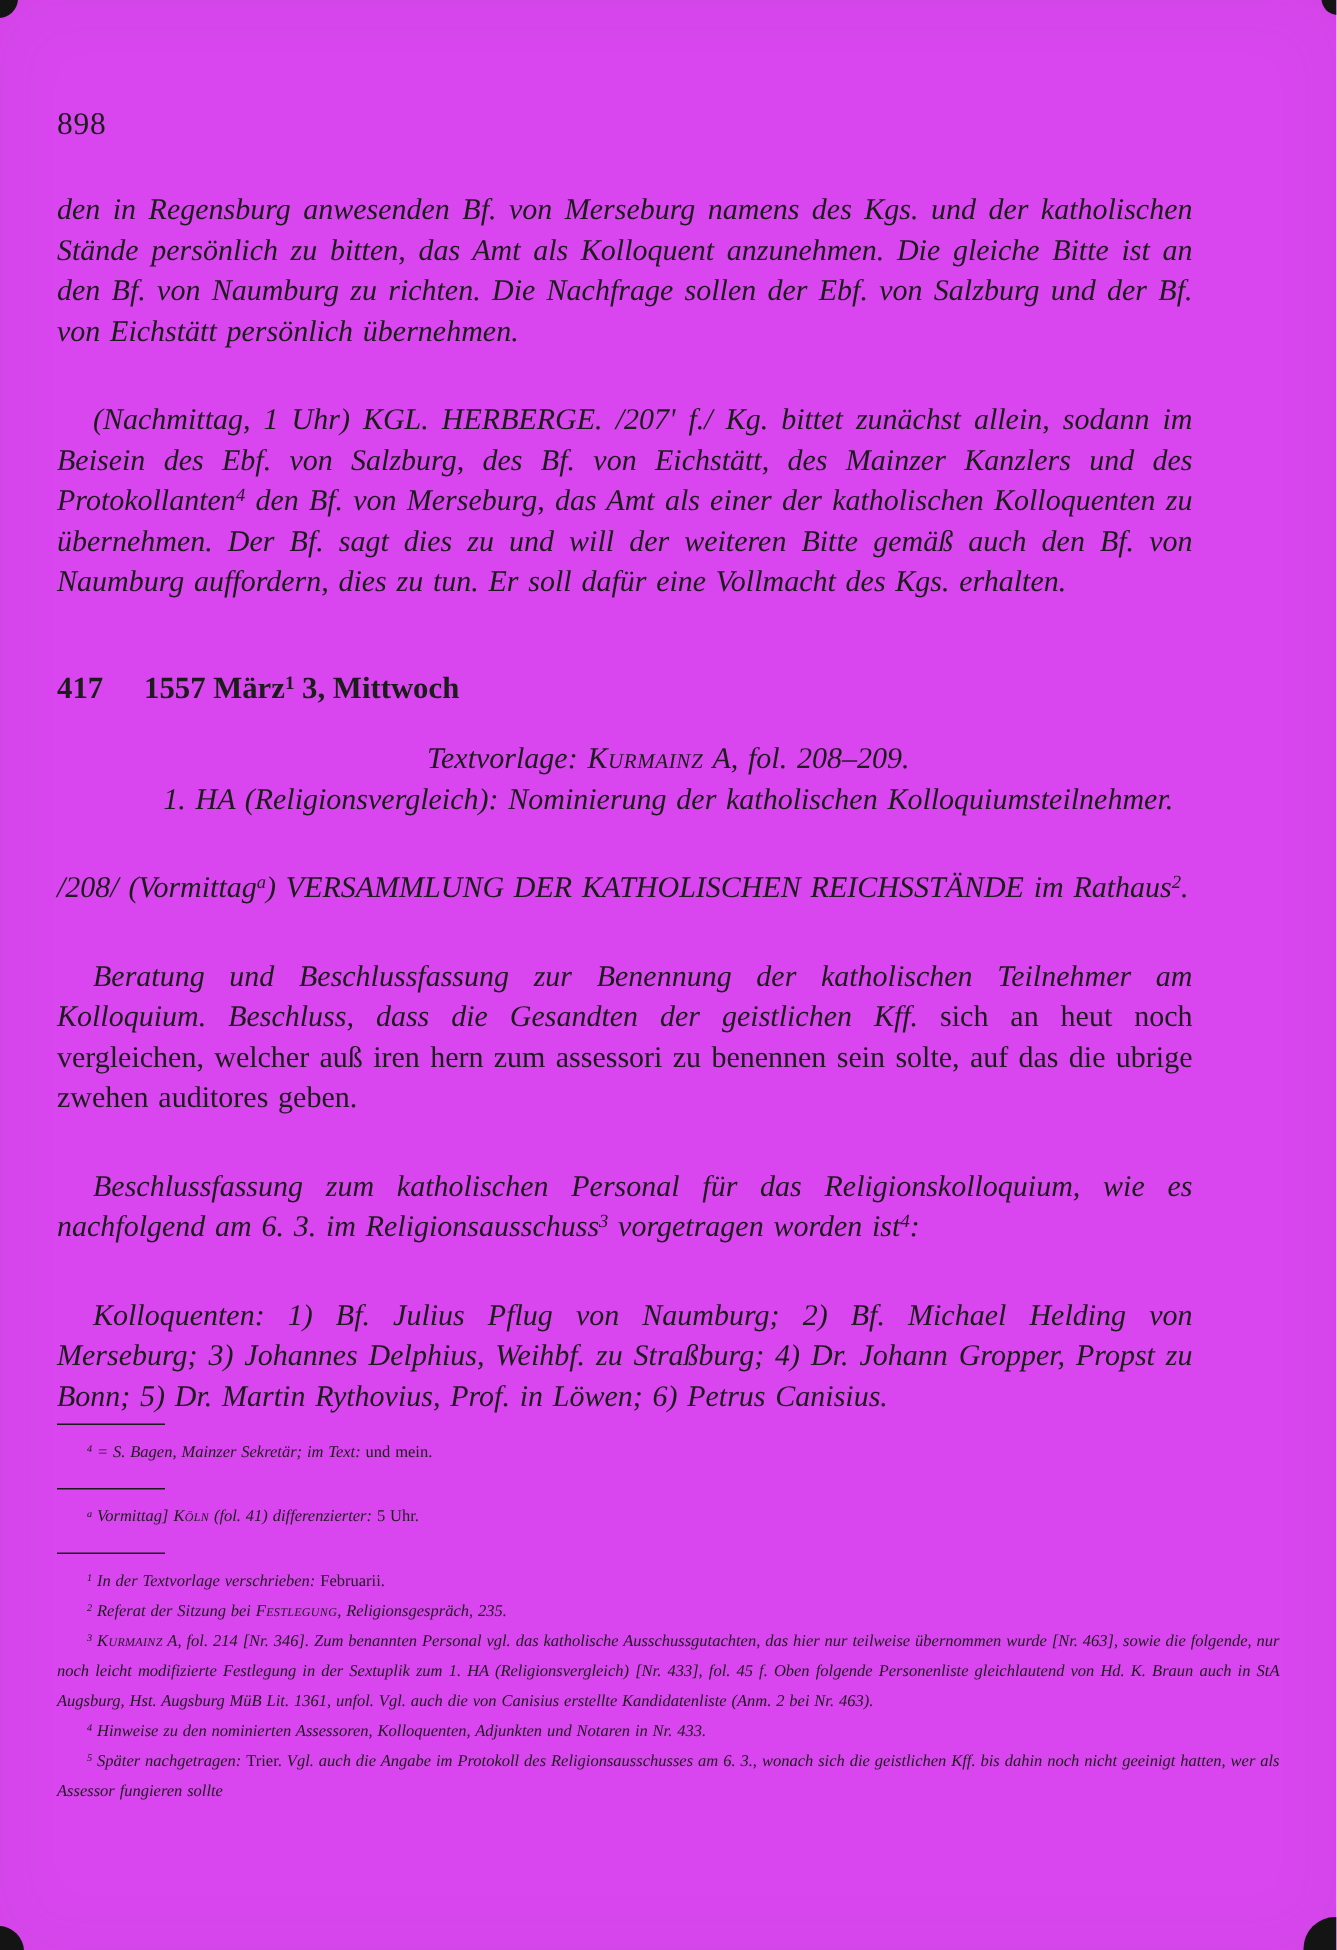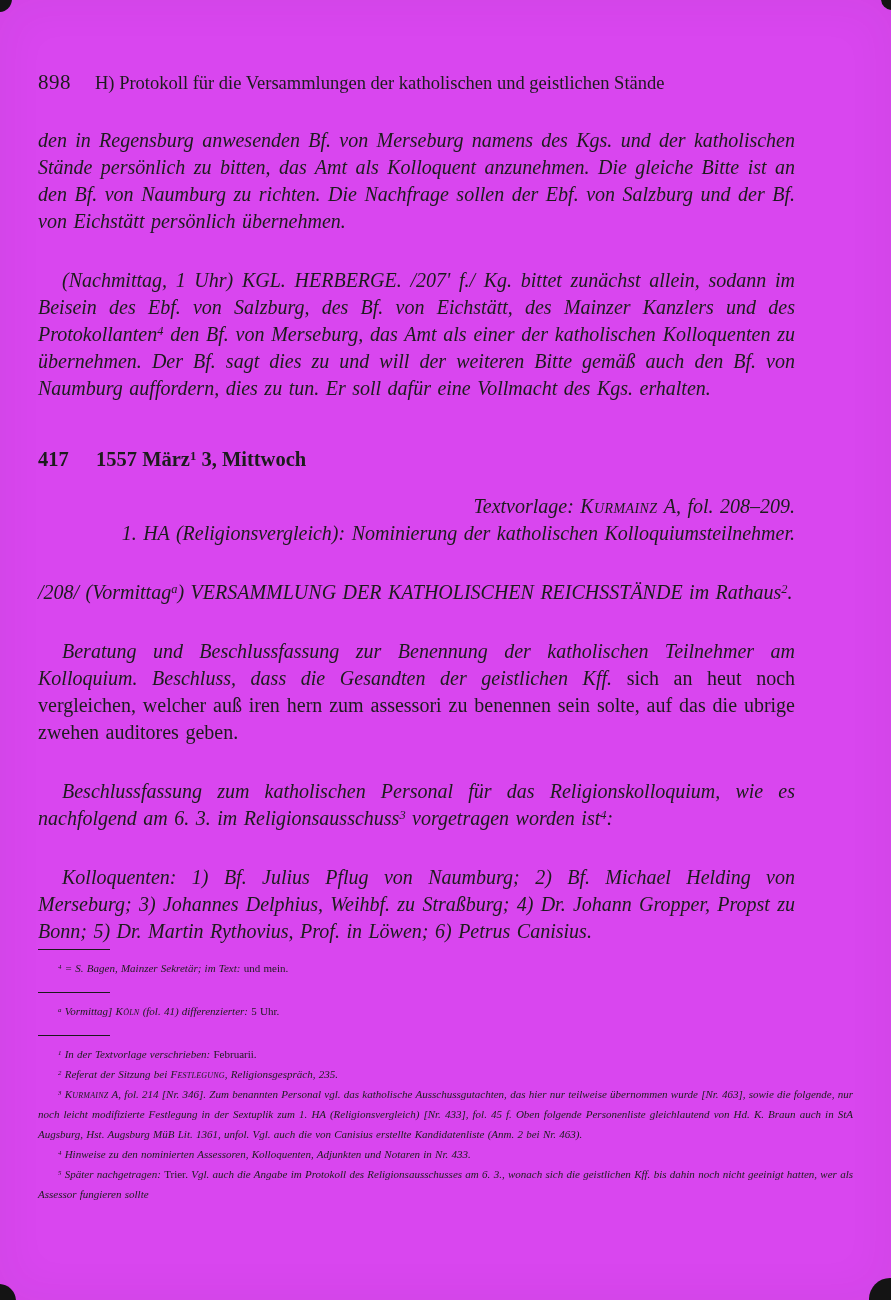--- a/index.html
+++ b/index.html
@@ -64,21 +64,21 @@
     margin-top: 46px;
     margin-bottom: 22px;
     align-items: flex-end;
   }
   .entry-num { width: 58px; flex: 0 0 58px; }
 
   .source-block {
     margin-left: 58px;
     margin-bottom: 13px;
   }
-  .source-block p { text-align: right; }
+  .source-block p { text-align: center; }
 
   .footnotes {
     position: absolute;
     left: 0;
     right: 0;
     top: 935px;
   }
   .fn-rule {
     width: 72px;
     height: 0;
@@ -110,21 +110,20 @@
 <div class="page">
   <div class="corner tl"></div>
   <div class="corner tr"></div>
   <div class="corner bl"></div>
   <div class="corner br"></div>
 
   <div class="content">
 
     <div class="header">
       <span class="pagenum">898</span>
-      <span class="headtext">H) Protokoll für die Versammlungen der katholischen und geistlichen Stände</span>
     </div>
 
     <p class="body just measure"><span>den in Regensburg anwesenden Bf. von Merseburg namens des Kgs. und der katholischen Stände persönlich zu bitten, das Amt als Kolloquent anzunehmen. Die gleiche Bitte ist an den Bf. von Naumburg zu richten. Die Nachfrage sollen der Ebf. von Salzburg und der Bf. von Eichstätt persönlich übernehmen.</span></p>
     <p class="body just ind measure"><span>(Nachmittag, 1 Uhr) KGL. HERBERGE. /207' f./ Kg. bittet zunächst allein, sodann im Beisein des Ebf. von Salzburg, des Bf. von Eichstätt, des Mainzer Kanzlers und des Protokollanten</span><span class="sup">4</span><span> den Bf. von Merseburg, das Amt als einer der katholischen Kolloquenten zu übernehmen. Der Bf. sagt dies zu und will der weiteren Bitte gemäß auch den Bf. von Naumburg auffordern, dies zu tun. Er soll dafür eine Vollmacht des Kgs. erhalten.</span></p>
 
     <div class="entry-heading measure">
       <span class="entry-num">417</span>
       <span class="entry-title"><span>1557 März</span><span class="sup">1</span><span> 3, Mittwoch</span></span>
     </div>
 

